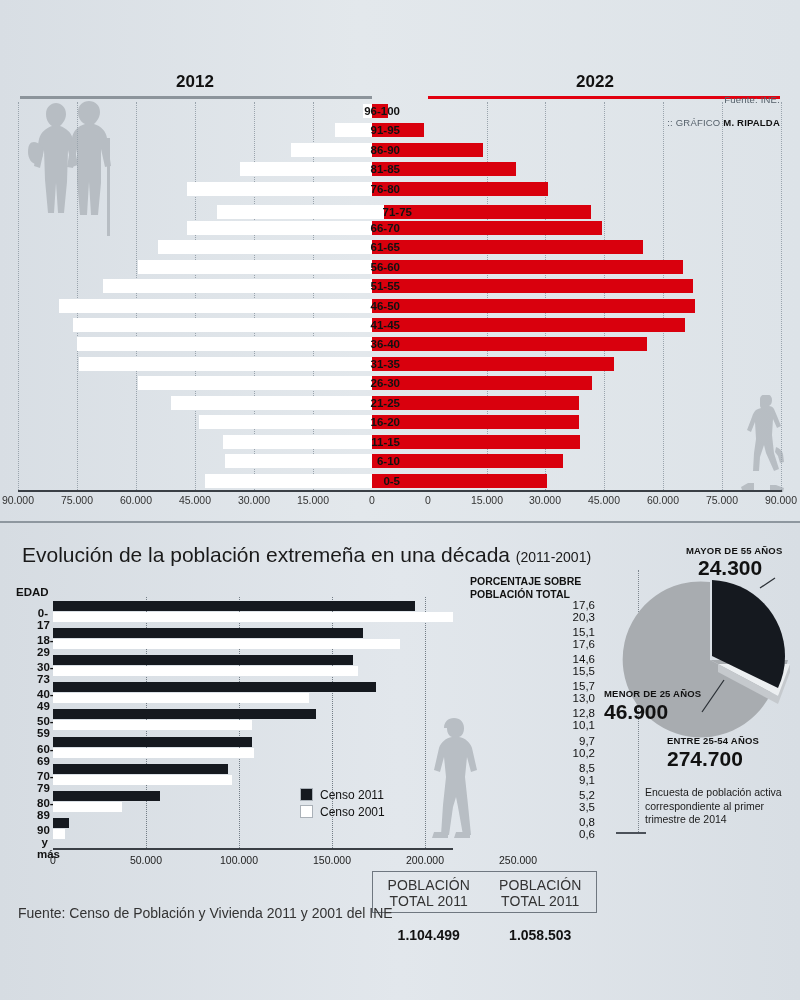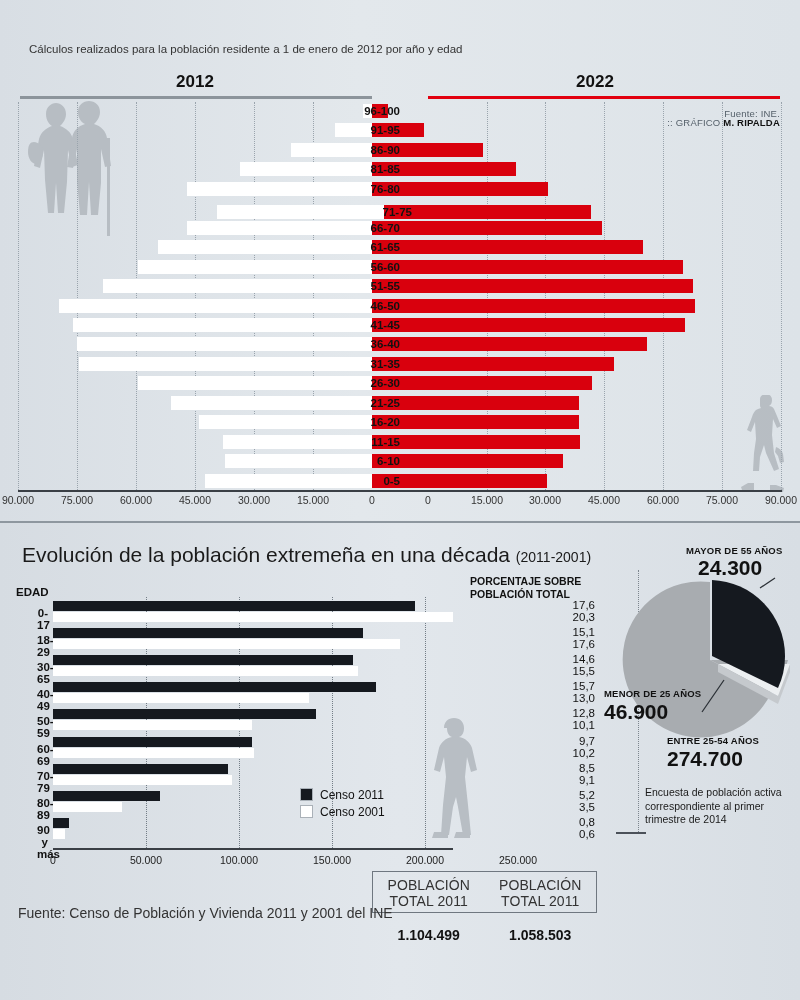--- a/index.html
+++ b/index.html
@@ -37,21 +37,21 @@
   #yr2012 { left: 140px; width: 110px; }
   #yr2022 { left: 540px; width: 110px; }
   .yr-rule { position: absolute; height: 3px; top: 96px; }
   #rule2012 { left: 20px; width: 352px; background: #8c949b; }
   #rule2022 { left: 428px; width: 352px; background: #e2000f; }
   
   .credit {
     position: absolute; right: 20px; font-size: 9.5px; color: #55606a;
     text-align: right; letter-spacing: .2px;
   }
-  #credit1 { top: 108px; }
+  #credit1 { top: 94px; }
   #credit2 { top: 117px; }
   #credit2 b { color: #111; }
   
   .pyr { position: absolute; left: 0; top: 102px; width: 800px; height: 390px; }
   .gridline { position: absolute; top: 0; width: 1px; height: 388px;
     border-left: 1px dotted #9aa4ad; }
   .pyr-row { position: absolute; left: 0; width: 800px; height: 19.5px; }
   .bar-l { position: absolute; right: 428px; height: 14px; top: 2px;
     background: #ffffff; }
   .bar-r { position: absolute; left: 372px; height: 14px; top: 2px;
@@ -125,21 +125,20 @@
   .tot-val { font-size: 14px; font-weight: bold; color: #111; margin-top: 18px; }
   .src-bot {
     position: absolute; left: 18px; top: 905px;
     font-size: 14px; color: #333;
   }
 </style>
 </head>
 <body>
 
 <div class="panel-top">
-  <div class="sub-title">Cálculos realizados para la población residente a 1 de enero de 2012 por año y edad</div>
 
   <div class="yr-label" id="yr2012">2012</div>
   <div class="yr-rule" id="rule2012"></div>
   <div class="yr-label" id="yr2022">2022</div>
   <div class="yr-rule" id="rule2022"></div>
 
   <div class="credit" id="credit1">Fuente: INE.</div>
   <div class="credit" id="credit2">
     <span>:: GRÁFICO </span><b>M. RIPALDA</b>
   </div>
@@ -321,21 +320,21 @@
       <div class="pct01">20,3</div>
     </div>
     <div class="bgroup" style="top: 628.1px;">
       <div class="blabel">18-29</div>
       <div class="bar11" style="width: 310.248px;"></div>
       <div class="bar01" style="width: 346.518px;"></div>
       <div class="pct11">15,1</div>
       <div class="pct01">17,6</div>
     </div>
     <div class="bgroup" style="top: 655.2px;">
-      <div class="blabel">30-65</div>
+      <div class="blabel">30-73</div>
       <div class="bar11" style="width: 300.018px;"></div>
       <div class="bar01" style="width: 305.04px;"></div>
       <div class="pct11">14,6</div>
       <div class="pct01">15,5</div>
     </div>
     <div class="bgroup" style="top: 682.3px;">
       <div class="blabel">40-49</div>
       <div class="bar11" style="width: 322.524px;"></div>
       <div class="bar01" style="width: 255.936px;"></div>
       <div class="pct11">15,7</div>

